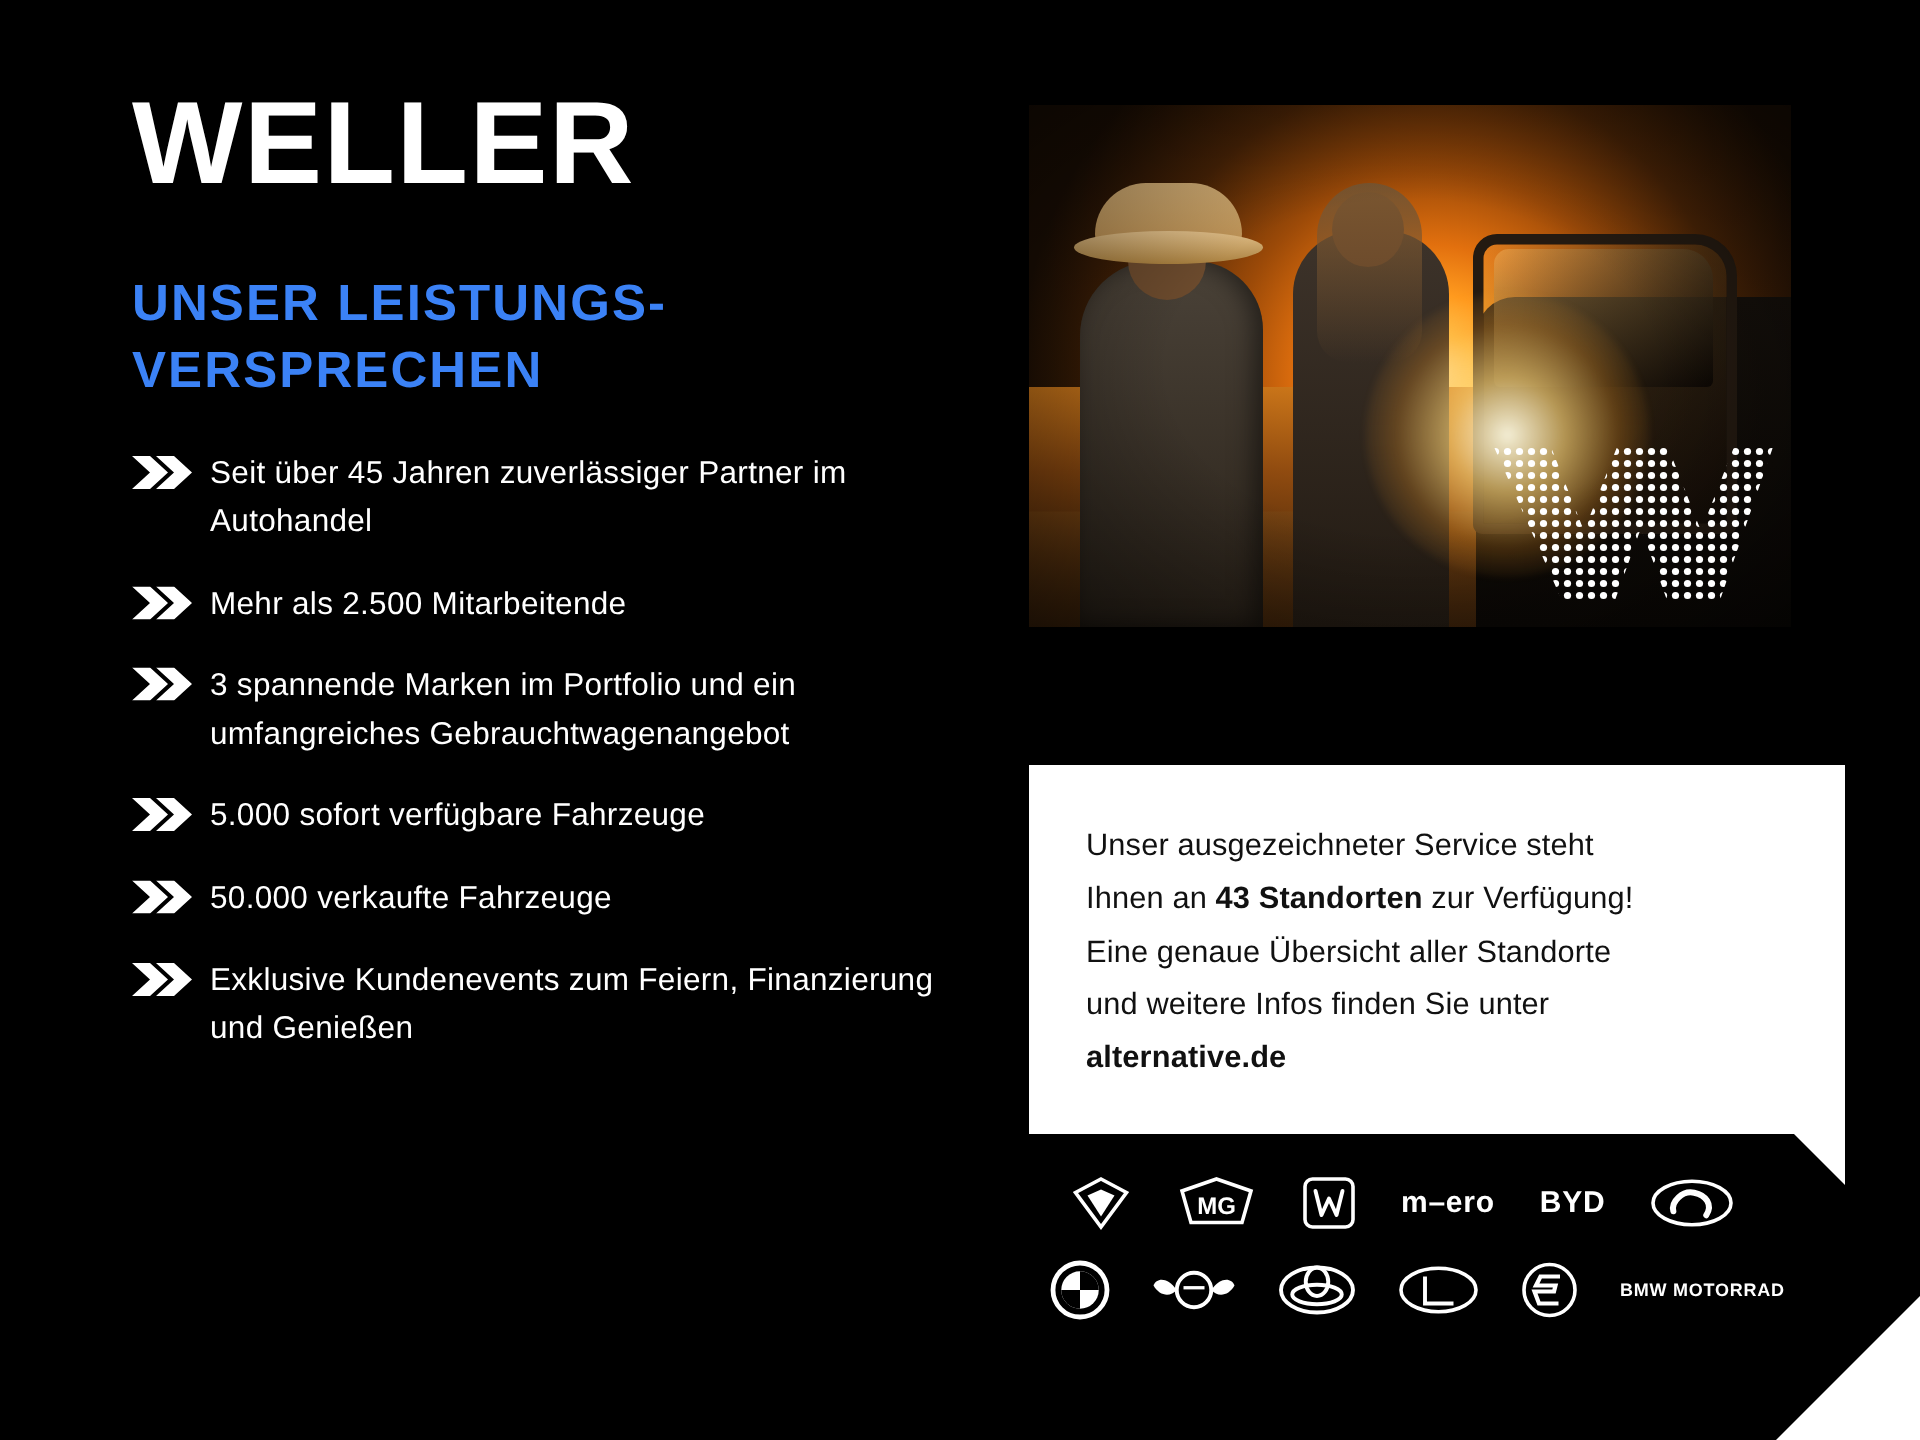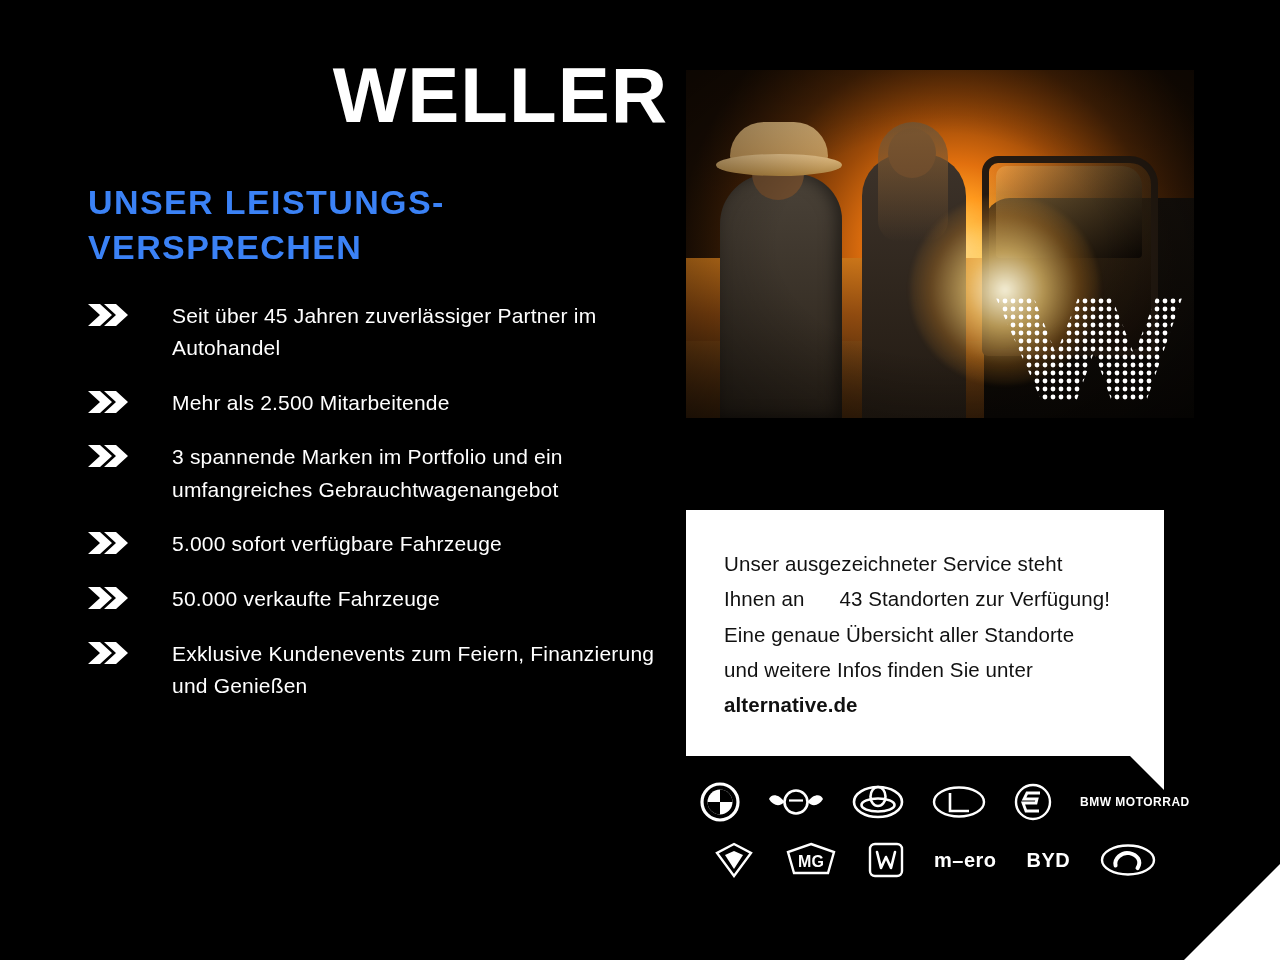--- a/index.html
+++ b/index.html
@@ -21,21 +21,20 @@
     left: 88px; top: 56px;
     width: 580px;
   }
   .brand {
     color: #fff;
     font-size: 78px;
     font-weight: 700;
     letter-spacing: 1px;
     line-height: 1;
     font-family: "Liberation Sans", sans-serif;
-    text-align: right;
   }
   .headline {
     margin-top: 46px;
     color: #3b82f6;
     font-size: 34px;
     font-weight: 700;
     letter-spacing: 1.4px;
     line-height: 1.32;
     text-transform: uppercase;
     max-width: 480px;
@@ -55,21 +54,20 @@
     margin-right: 12px;
     padding-top: 4px;
   }
   .chev svg { display: block; }
   .bullet-text {
     color: #fff;
     font-size: 21px;
     line-height: 1.55;
     letter-spacing: .2px;
     max-width: 500px;
-    margin-left: 32px;
   }
 
   
   .right {
     position: absolute;
     left: 686px; top: 70px;
     width: 508px;
   }
 
   
@@ -163,31 +161,31 @@
   
   .dot-w {
     position: absolute; right: 8px; bottom: 8px;
     width: 200px; height: 120px;
   }
 
   
   .infobox {
     position: relative;
     margin-top: 92px;
-    width: 478px;
+    width: 544px;
     background: #fff;
     padding: 36px 38px 34px 38px;
   }
   .infobox p {
     color: #111;
     font-size: 20.5px;
     line-height: 1.72;
     letter-spacing: .1px;
   }
-  .infobox b { font-weight: 400; margin-left: 29px; }
+  .infobox b { font-weight: 700; }
   .infobox .url { font-weight: 700; }
   .infobox-notch {
     position: absolute;
     right: 0; bottom: -34px;
     width: 0; height: 0;
     border-left: 34px solid transparent;
     border-top: 34px solid #fff;
   }
 
   
@@ -345,20 +343,59 @@
         <span>Eine genaue Übersicht aller Standorte</span><br>
         <span>und weitere Infos finden Sie unter</span><br>
         <span class="url">alternative.de</span>
       </p>
       <div class="infobox-notch"></div>
     </div>
   </div>
 
   <div class="logos">
 
+    <div class="logo-row r2">
+
+      <span class="logo" title="CUPRA">
+        <svg width="40" height="36" viewBox="0 0 40 36" aria-hidden="true">
+          <path d="M20 2 L37 11 L20 34 L3 11 Z" fill="none" stroke="#fff" stroke-width="2.4"></path>
+          <path d="M20 9 L29 13 L20 27 L11 13 Z" fill="#fff"></path>
+        </svg>
+      </span>
+
+      <span class="logo" title="MG">
+        <svg width="54" height="36" viewBox="0 0 54 36" aria-hidden="true">
+          <polygon points="27,2 50,10 44,31 10,31 4,10" fill="none" stroke="#fff" stroke-width="2.4"></polygon>
+          <text x="27" y="25" font-family="Liberation Sans, sans-serif" font-size="16" font-weight="700" fill="#fff" text-anchor="middle">MG</text>
+        </svg>
+      </span>
+
+      <span class="logo" title="Wuling">
+        <svg width="36" height="36" viewBox="0 0 36 36" aria-hidden="true">
+          <rect x="2" y="2" width="32" height="32" rx="5" fill="none" stroke="#fff" stroke-width="2.4"></rect>
+          <path d="M9 10 L13 26 L18 15 L23 26 L27 10" fill="none" stroke="#fff" stroke-width="2.6" stroke-linecap="round" stroke-linejoin="round"></path>
+        </svg>
+      </span>
+
+      <span class="logo">
+        <span class="logo-text">m–ero</span>
+      </span>
+
+      <span class="logo">
+        <span class="logo-text">BYD</span>
+      </span>
+
+      <span class="logo" title="Hyundai">
+        <svg width="56" height="32" viewBox="0 0 56 32" aria-hidden="true">
+          <ellipse cx="28" cy="16" rx="26" ry="14.5" fill="none" stroke="#fff" stroke-width="2.4"></ellipse>
+          <path d="M17 24 C14 18, 20 9, 28 9 C36 9, 42 14, 39 22" fill="none" stroke="#fff" stroke-width="4" stroke-linecap="round" transform="rotate(12 28 16)"></path>
+        </svg>
+      </span>
+    </div>
+
     <div class="logo-row r1">
 
       <span class="logo" title="BMW">
         <svg width="40" height="40" viewBox="0 0 40 40" aria-hidden="true">
           <circle cx="20" cy="20" r="18" fill="none" stroke="#fff" stroke-width="3.2"></circle>
           <circle cx="20" cy="20" r="12.5" fill="#fff"></circle>
           <path d="M20 7.5 A12.5 12.5 0 0 1 32.5 20 L20 20 Z" fill="#000"></path>
           <path d="M20 32.5 A12.5 12.5 0 0 1 7.5 20 L20 20 Z" fill="#000"></path>
         </svg>
       </span>
@@ -391,55 +428,16 @@
         <svg width="38" height="38" viewBox="0 0 38 38" aria-hidden="true">
           <circle cx="19" cy="19" r="17" fill="none" stroke="#fff" stroke-width="2.4"></circle>
           <path d="M26 10 L13 10 L10 16 L23 16 L22 20 L9 20 L12 28 L25 28" fill="none" stroke="#fff" stroke-width="2.8" stroke-linejoin="miter"></path>
         </svg>
       </span>
 
       <span class="logo">
         <span class="logo-text small">BMW MOTORRAD</span>
       </span>
     </div>
-
-    <div class="logo-row r2">
-
-      <span class="logo" title="CUPRA">
-        <svg width="40" height="36" viewBox="0 0 40 36" aria-hidden="true">
-          <path d="M20 2 L37 11 L20 34 L3 11 Z" fill="none" stroke="#fff" stroke-width="2.4"></path>
-          <path d="M20 9 L29 13 L20 27 L11 13 Z" fill="#fff"></path>
-        </svg>
-      </span>
-
-      <span class="logo" title="MG">
-        <svg width="54" height="36" viewBox="0 0 54 36" aria-hidden="true">
-          <polygon points="27,2 50,10 44,31 10,31 4,10" fill="none" stroke="#fff" stroke-width="2.4"></polygon>
-          <text x="27" y="25" font-family="Liberation Sans, sans-serif" font-size="16" font-weight="700" fill="#fff" text-anchor="middle">MG</text>
-        </svg>
-      </span>
-
-      <span class="logo" title="Wuling">
-        <svg width="36" height="36" viewBox="0 0 36 36" aria-hidden="true">
-          <rect x="2" y="2" width="32" height="32" rx="5" fill="none" stroke="#fff" stroke-width="2.4"></rect>
-          <path d="M9 10 L13 26 L18 15 L23 26 L27 10" fill="none" stroke="#fff" stroke-width="2.6" stroke-linecap="round" stroke-linejoin="round"></path>
-        </svg>
-      </span>
-
-      <span class="logo">
-        <span class="logo-text">m–ero</span>
-      </span>
-
-      <span class="logo">
-        <span class="logo-text">BYD</span>
-      </span>
-
-      <span class="logo" title="Hyundai">
-        <svg width="56" height="32" viewBox="0 0 56 32" aria-hidden="true">
-          <ellipse cx="28" cy="16" rx="26" ry="14.5" fill="none" stroke="#fff" stroke-width="2.4"></ellipse>
-          <path d="M17 24 C14 18, 20 9, 28 9 C36 9, 42 14, 39 22" fill="none" stroke="#fff" stroke-width="4" stroke-linecap="round" transform="rotate(12 28 16)"></path>
-        </svg>
-      </span>
-    </div>
   </div>
 
   <div class="corner"></div>
 </div>
 
 </body></html>

